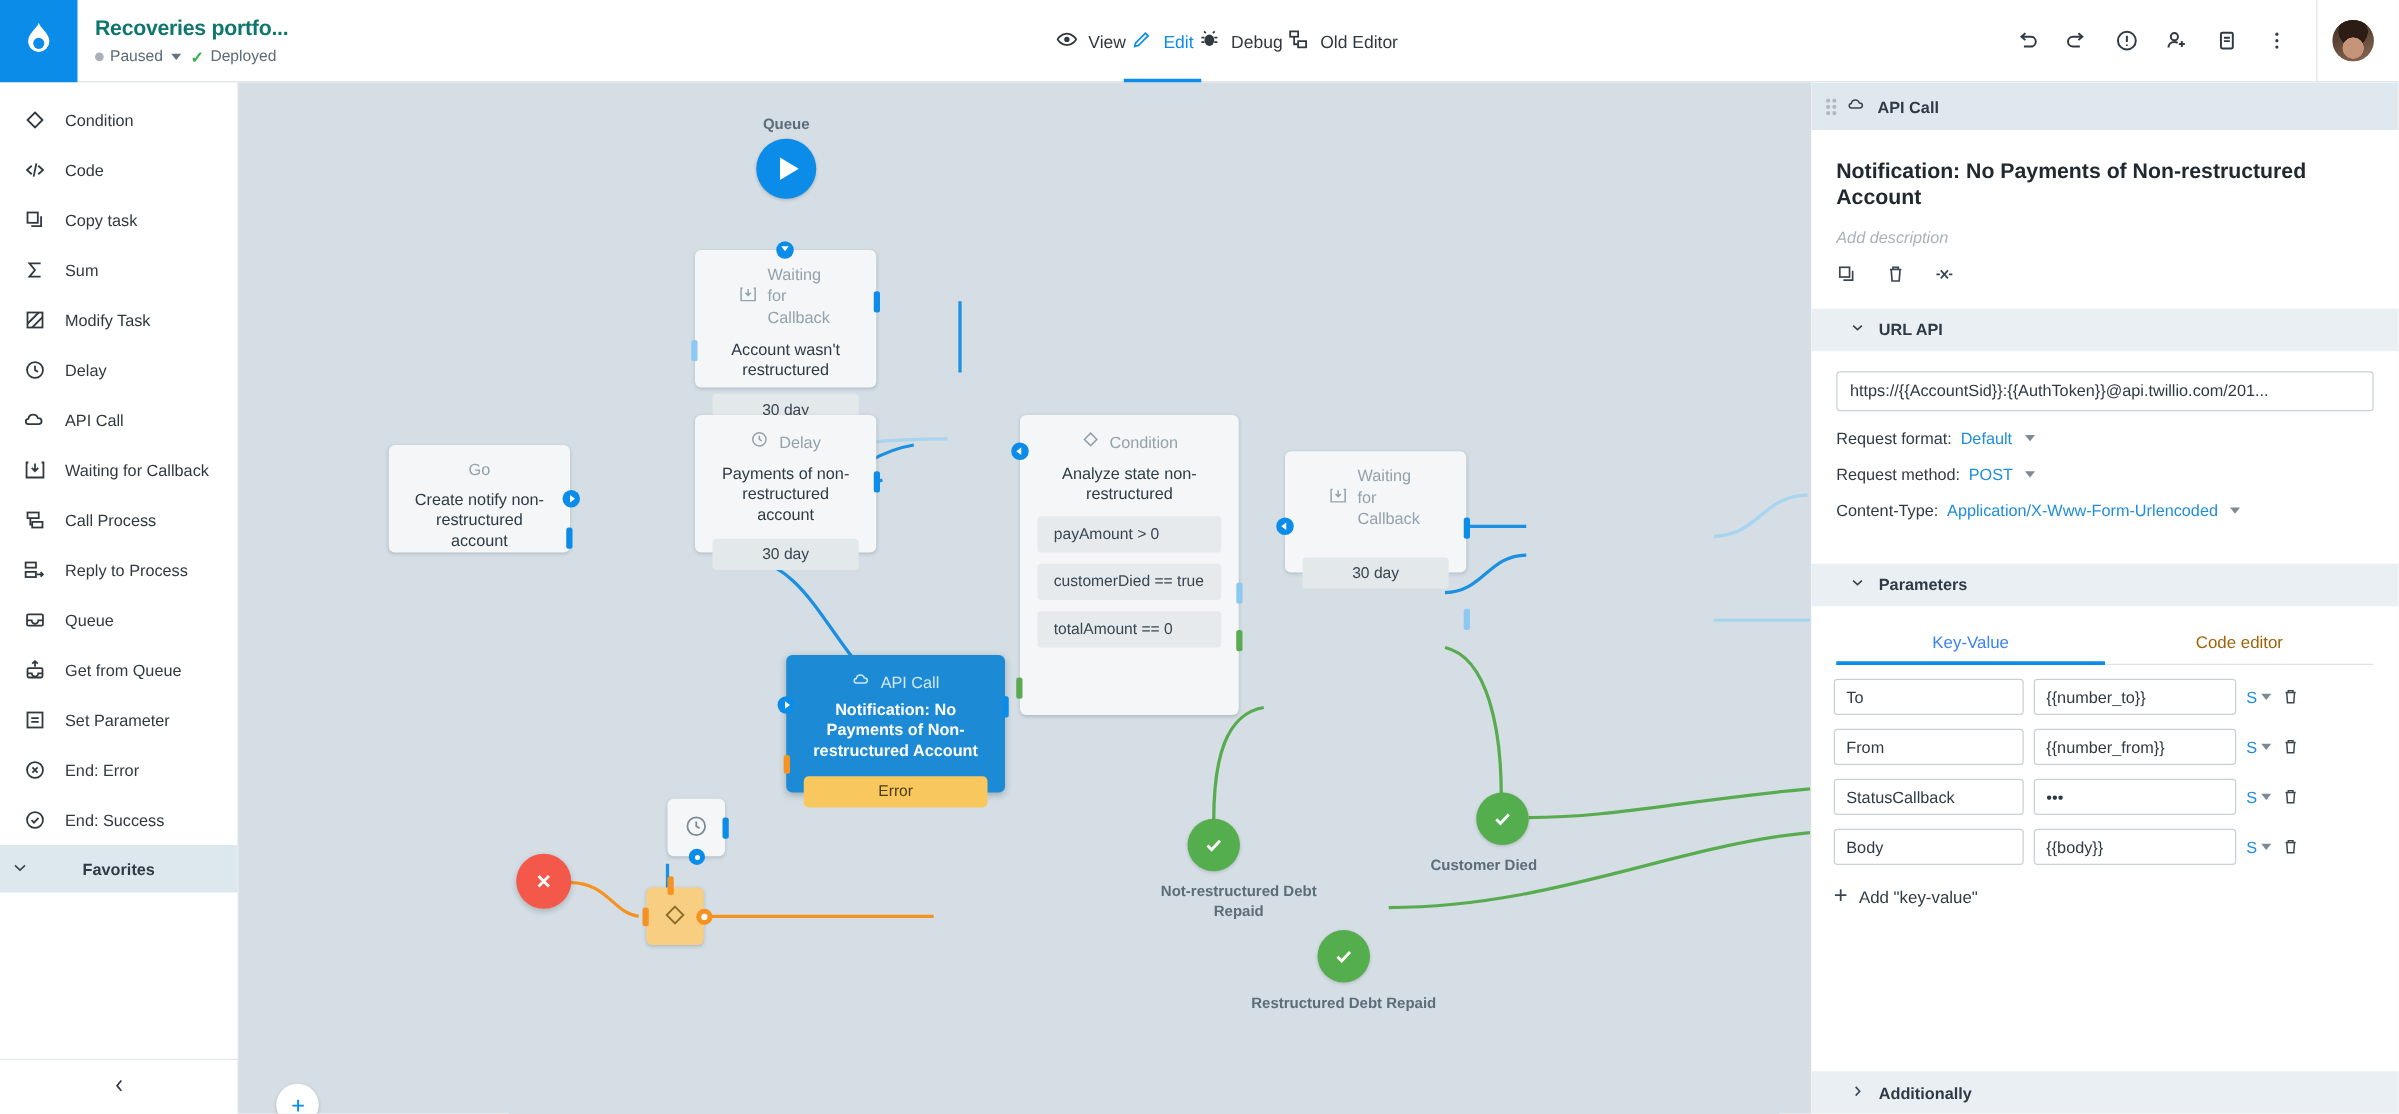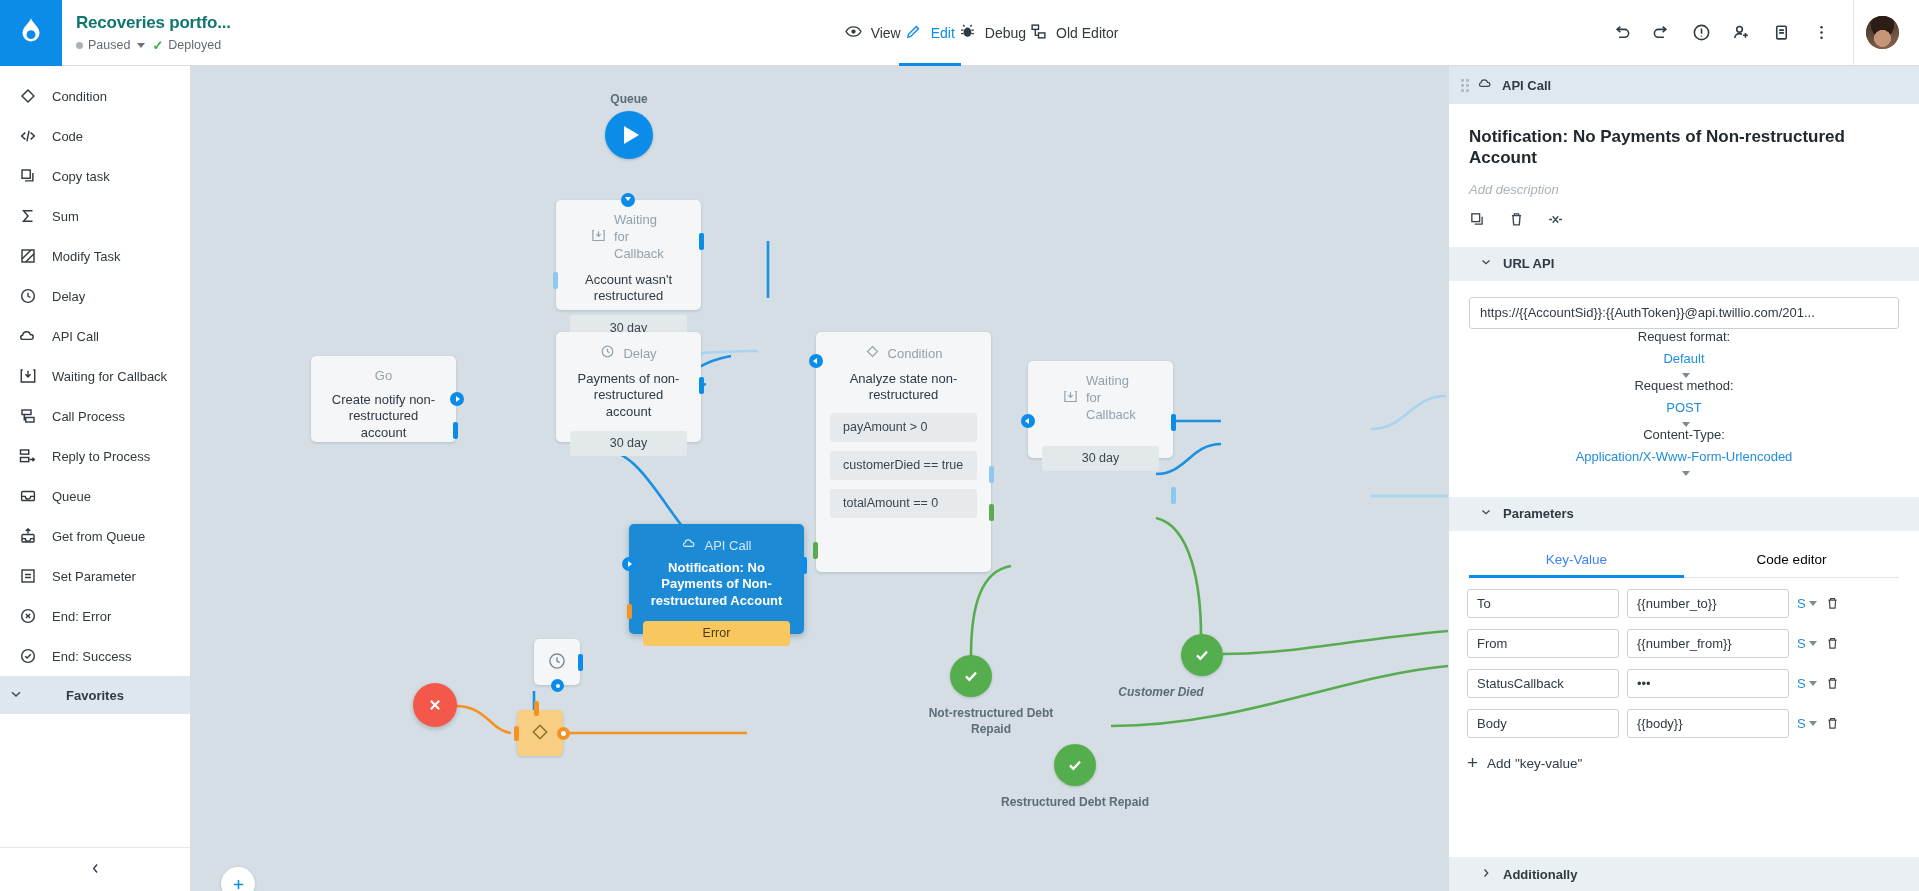--- a/index.html
+++ b/index.html
@@ -112,29 +112,29 @@
   .grip{display:grid;grid-template-columns:repeat(2,3px);gap:2px;}
   .grip i{width:3px;height:3px;background:#aeb9c2;display:block;border-radius:1px;}
   .rp-head .rh-ic svg{width:15px;height:15px;color:#3a464f;}
   .rp-head .rh-lbl{font-size:13px;font-weight:bold;color:#2f3a44;}
   .rp-title{ font-size:17px; font-weight:bold; color:#20292f; padding:22px 20px 0; line-height:1.25;}
   .rp-desc{ font-size:13px; font-style:italic; color:#a9b2ba; padding:13px 20px 0;}
   .rp-actions{ display:flex; gap:22px; padding:14px 20px 16px; color:#3a464f;}
   .rp-actions .act{cursor:pointer;}
   .rp-actions svg{width:17px;height:17px;}
   .sect-head{ height:34px; background:#e9eff3; display:flex; align-items:center; gap:10px; padding-left:30px; font-size:13px; font-weight:bold; color:#2f3a44; cursor:pointer;}
-  .sect-body{ padding:16px 20px 6px;}
+  .sect-body{ padding:16px 20px 20px;}
   .url-input{ width:100%; height:32px; border:1px solid #c9d0d6; border-radius:3px; padding:0 10px; font-size:13px; color:#2f3a44; font-family:"Liberation Sans",sans-serif; background:#fff;}
-  .kv-line{ display:flex; align-items:center; gap:7px; font-size:13px; color:#2f3a44; margin-top:0;flex-direction:column;}
+  .kv-line{ display:flex; align-items:center; gap:7px; font-size:13px; color:#2f3a44; margin-top:14px;}
   .kv-line .lbl{color:#2f3a44;}
   .kv-line .val{color:#1f8ddd;}
   .ddcaret{width:0;height:0;border-left:4px solid transparent;border-right:4px solid transparent;border-top:5px solid #7d8a94;margin-left:3px;}
 
   .tabs{ display:flex; margin:10px 20px 0; border-bottom:1px solid #dfe3e7;}
-  .ptab{ flex:1; text-align:center; padding:11px 0 10px; font-size:13.5px; color:#000000; cursor:pointer; position:relative;}
+  .ptab{ flex:1; text-align:center; padding:11px 0 10px; font-size:13.5px; color:#a16207; cursor:pointer; position:relative;}
   .ptab.active{ color:#3b82f6; }
   .ptab.active::after{content:"";position:absolute;left:0;right:0;bottom:-1px;height:3px;background:#0c8ce9;}
 
   .prow{ display:flex; align-items:center; gap:8px; padding:0 18px; margin-top:11px;}
   .pin{ height:29px; border:1px solid #c9d0d6; border-radius:3px; padding:0 9px; font-size:13px; color:#2f3a44; background:#fff; font-family:"Liberation Sans",sans-serif;}
   .pin.k{ width:152px; }
   .pin.v{ width:162px; }
   .s-btn{ color:#1f8ddd; font-size:13px; display:flex; align-items:center; cursor:pointer;}
   .trash{ color:#3a464f; cursor:pointer; display:flex; }
   .trash svg{width:15px;height:15px;}
@@ -575,21 +575,21 @@
           <path d="M6 12.5l4 4 8-8.5"></path>
         </svg>
     </div>
     <div class="node-label" style="left:720px; top:640px; width:160px;">Not-restructured Debt Repaid</div>
 
     <div class="green-circle" style="left:990px; top:568px;">
       <svg viewBox="0 0 24 24" width="20" height="20" fill="none" stroke="#fff" stroke-width="2.8">
           <path d="M6 12.5l4 4 8-8.5"></path>
         </svg>
     </div>
-    <div class="node-label" style="left:890px; top:619px; width:160px;font-style:italic;">Customer Died</div>
+    <div class="node-label" style="left:916px; top:619px; width:160px;">Customer Died</div>
 
     <div class="green-circle" style="left:863px; top:678px;">
       <svg viewBox="0 0 24 24" width="20" height="20" fill="none" stroke="#fff" stroke-width="2.8">
           <path d="M6 12.5l4 4 8-8.5"></path>
         </svg>
     </div>
     <div class="node-label" style="left:804px; top:729px; width:160px;">Restructured Debt Repaid</div>
 
     <div class="zoomctrls">
       <div class="zbtn" style="left:0; top:0;">

